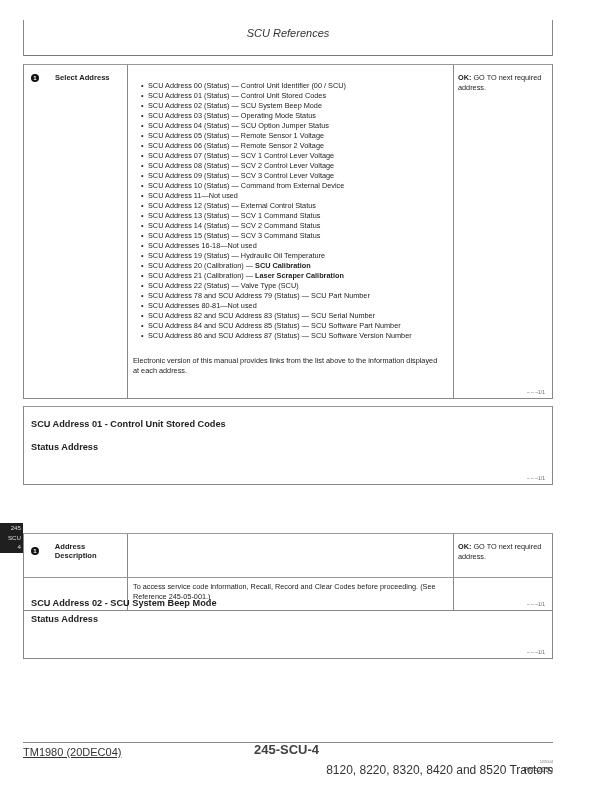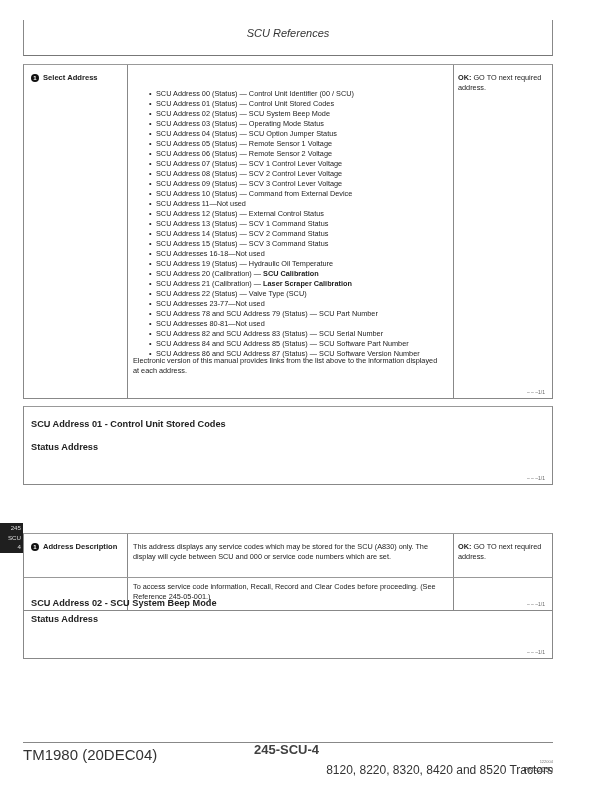--- a/index.html
+++ b/index.html
@@ -7,35 +7,35 @@
          font-family: "Liberation Sans", sans-serif; color: #222; }
   .abs { position: absolute; }
   .top-block { left: 23px; top: 20px; width: 530px; height: 36px;
     border-left: 1px solid #888; border-right: 1px solid #888; border-bottom: 1px solid #777; box-sizing: border-box; }
   .section-title { position: absolute; left: 0; right: 0; bottom: 16px; text-align: center;
     font-style: italic; font-size: 11px; color: #333; }
   .tbl { left: 23px; width: 530px; border: 1px solid #888; border-top-color: #999; box-sizing: border-box; }
   .col-label { position: absolute; left: 0; top: 0; bottom: 0; width: 103px; border-right: 1px solid #888; }
   .col-body { position: absolute; left: 103px; top: 0; bottom: 0; width: 326px; border-right: 1px solid #888; }
   .col-ok { position: absolute; left: 429px; top: 0; bottom: 0; right: 0; }
-  .step-label { position: absolute; left: 7px; top: 8px; font-size: 7.6px; font-weight: bold; display: flex; align-items: center; gap: 4px; }
+  .step-label { position: absolute; left: 7px; top: 8px; font-size: 7.6px; font-weight: bold; display: flex; align-items: center; gap: 16px; }
   .num-circle { width: 8px; height: 8px; border-radius: 50%; background: #111; color: #fff; font-size: 6px;
     display: inline-flex; align-items: center; justify-content: center; font-weight: bold; }
-  .bullets { list-style: none; margin: 16px; padding: 0; position: absolute; left: 6px; top: 8px; width: 318px; }
+  .bullets { list-style: none; margin: 8px; padding: 0; position: absolute; left: 6px; top: 8px; width: 318px; }
   .bullets li { font-size: 7.3px; line-height: 10px; white-space: nowrap; }
   .bullets li::before { content: "•"; display: inline-block; width: 7px; }
   .note { position: absolute; left: 6px; font-size: 7.3px; line-height: 10px; width: 312px; }
   .ok-text { position: absolute; left: 5px; top: 8px; font-size: 7.3px; line-height: 10px; width: 94px; }
   .ok-text b { font-weight: bold; }
   .cont { position: absolute; right: 7px; bottom: 3px; font-size: 5px; color: #666; }
   .heading { position: absolute; left: 7px; font-size: 9.2px; font-weight: bold; color: #222; }
   .side-tab { left: 0; top: 523px; width: 23px; height: 30px; background: #1f1f1f; color: #ddd;
     font-size: 6.2px; line-height: 9.5px; text-align: right; padding-right: 2px; box-sizing: border-box; }
   .footer-line { left: 23px; top: 742px; width: 530px; height: 1px; background: #888; }
-  .footer-left { left: 23px; top: 746px; font-size: 15px; color: #333; }
+  .footer-left { left: 23px; top: 746px; font-size: 11px; color: #333; text-decoration: underline; }
   .footer-center { left: 254px; top: 742px; font-size: 13px; font-weight: bold; color: #404040; }
   .footer-right { right: 59px; top: 746px; font-size: 12px; color: #333; text-align: right; margin-top: 17px; }
   .footer-code { right: 59px; top: 759px; font-size: 4px; color: #777; }
   .footer-pn { right: 59px; top: 766px; font-size: 7px; color: #333; }
 </style>
 </head>
 <body>
 
 <div class="abs top-block">
   <div class="section-title">SCU References</div>
@@ -64,21 +64,20 @@
         <li><span>SCU Address 11—Not used</span></li>
         <li><span>SCU Address 12 (Status) — External Control Status</span></li>
         <li><span>SCU Address 13 (Status) — SCV 1 Command Status</span></li>
         <li><span>SCU Address 14 (Status) — SCV 2 Command Status</span></li>
         <li><span>SCU Address 15 (Status) — SCV 3 Command Status</span></li>
         <li><span>SCU Addresses 16-18—Not used</span></li>
         <li><span>SCU Address 19 (Status) — Hydraulic Oil Temperature</span></li>
         <li><span>SCU Address 20 (Calibration) — </span><b>SCU Calibration</b></li>
         <li><span>SCU Address 21 (Calibration) — </span><b>Laser Scraper Calibration</b></li>
         <li><span>SCU Address 22 (Status) — Valve Type (SCU)</span></li>
-        <li><span>SCU Addresses 23-77—Not used</span></li>
         <li><span>SCU Address 78 and SCU Address 79 (Status) — SCU Part Number</span></li>
         <li><span>SCU Addresses 80-81—Not used</span></li>
         <li><span>SCU Address 82 and SCU Address 83 (Status) — SCU Serial Number</span></li>
         <li><span>SCU Address 84 and SCU Address 85 (Status) — SCU Software Part Number</span></li>
         <li><span>SCU Address 86 and SCU Address 87 (Status) — SCU Software Version Number</span></li>
       </ul>
     <div class="note" style="top:291px;">Electronic version of this manual provides links from the list above to the information displayed at each address.</div>
   </div>
   <div class="col-ok">
     <div class="ok-text"><b>OK:</b><span> GO TO next required address.</span></div>
@@ -93,21 +92,20 @@
 </div>
 
 <div class="abs tbl" style="top:494px;height:78px;margin-top:39px;">
   <div class="col-label">
     <div class="step-label">
       <span class="num-circle">1</span>
       <span>Address Description</span>
     </div>
   </div>
   <div class="col-body">
-    <div class="note" style="top:8px;">This address displays any service codes which may be stored for the SCU (A830) only. The display will cycle between SCU and 000 or service code numbers which are set.</div>
     <div class="note" style="top:48px;">To access service code information, Recall, Record and Clear Codes before proceeding. (See Reference 245-05-001.)</div>
   </div>
   <div class="col-ok">
     <div class="ok-text"><b>OK:</b><span> GO TO next required address.</span></div>
     <div class="cont">– – –1/1</div>
   </div>
 </div>
 
 <div class="abs tbl" style="top:577px;height:82px;">
   <div class="heading" style="top:20px;">SCU Address 02 - SCU System Beep Mode</div>

